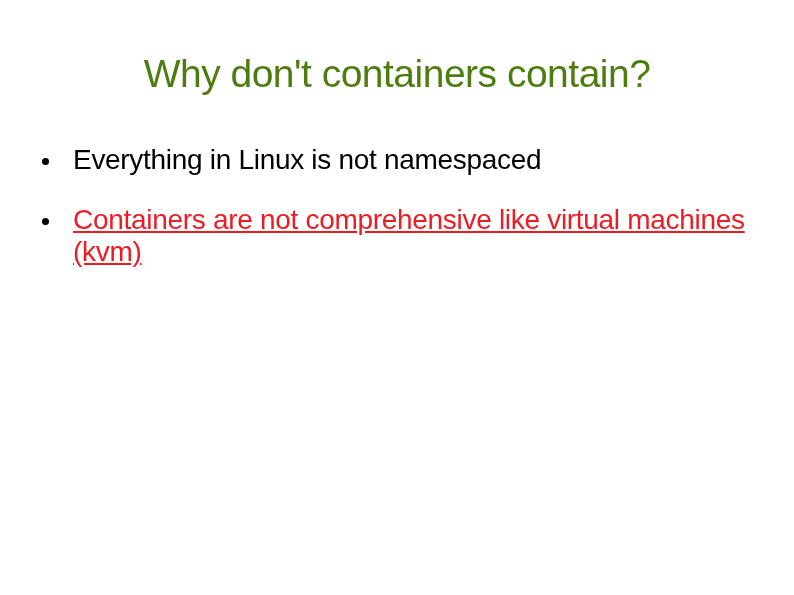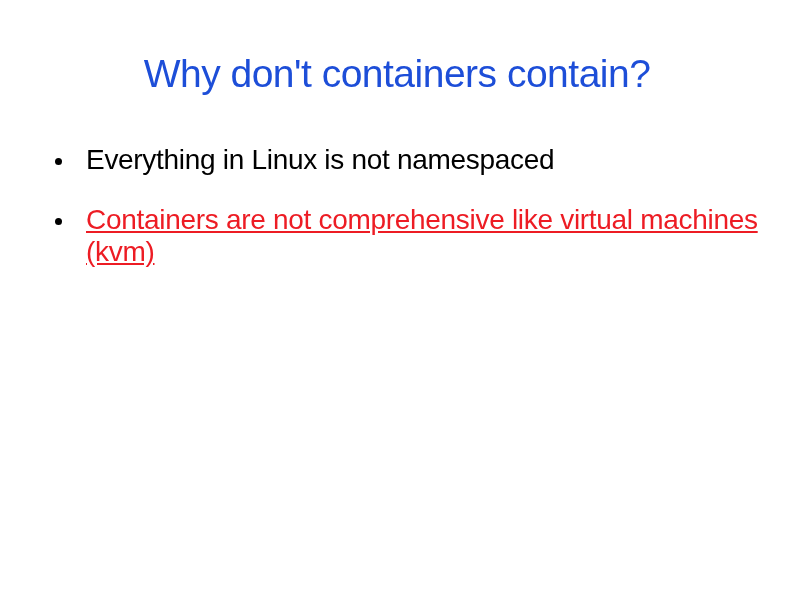--- a/index.html
+++ b/index.html
@@ -16,31 +16,30 @@
       overflow: hidden;
     }
     .slide {
       width: 100%;
       height: 100%;
       padding: 0;
     }
     .title {
       font-size: 39px;
       font-weight: normal;
-      color: #1d4ed8;
+      color: #4d7c0f;
       text-align: center;
       margin-top: 52px;
       margin-bottom: 48px;
       letter-spacing: -0.5px;
     }
     .bullet-list {
       list-style: none;
       padding-left: 42px;
       padding-right: 32px;
-      margin-left: 13px;
     }
     .bullet-item {
       display: flex;
       align-items: flex-start;
       margin-bottom: 28px;
     }
     .bullet-marker {
       width: 7px;
       height: 7px;
       background: #000000;

